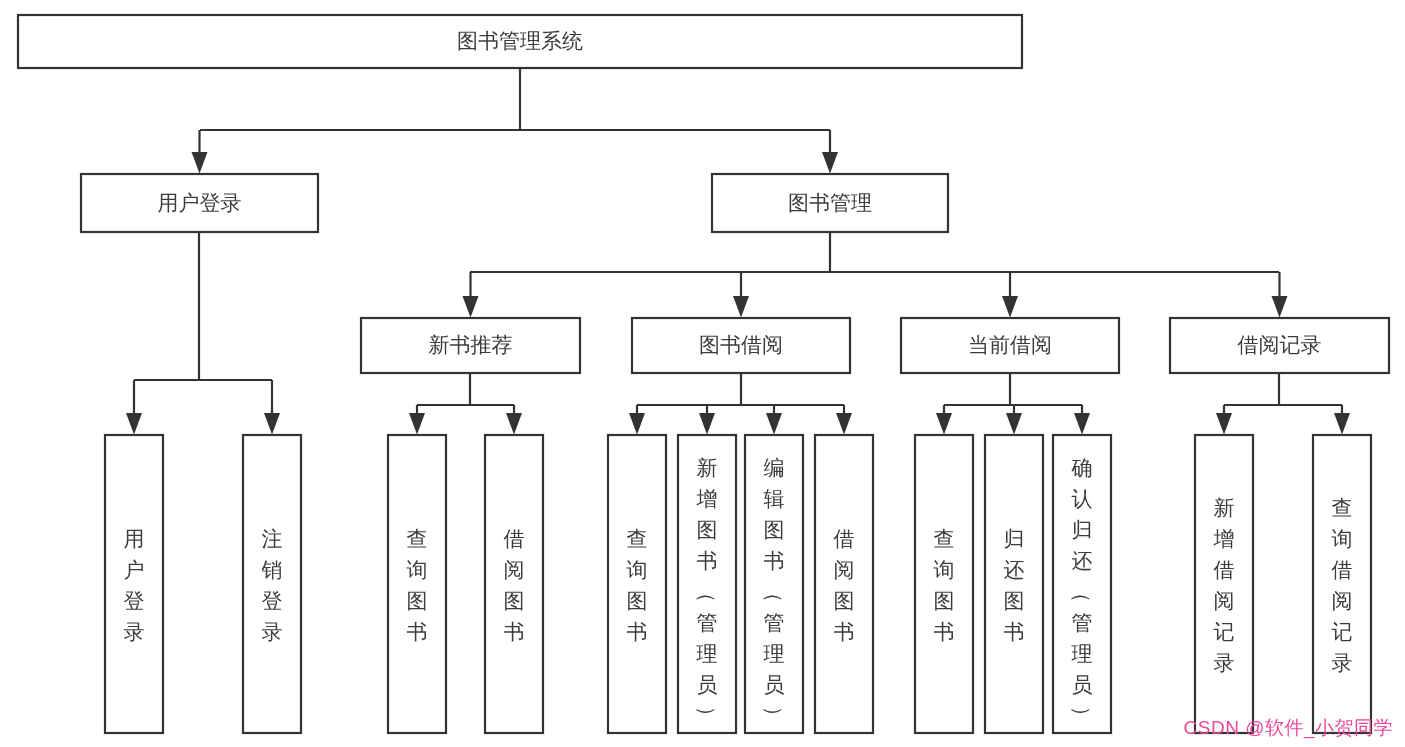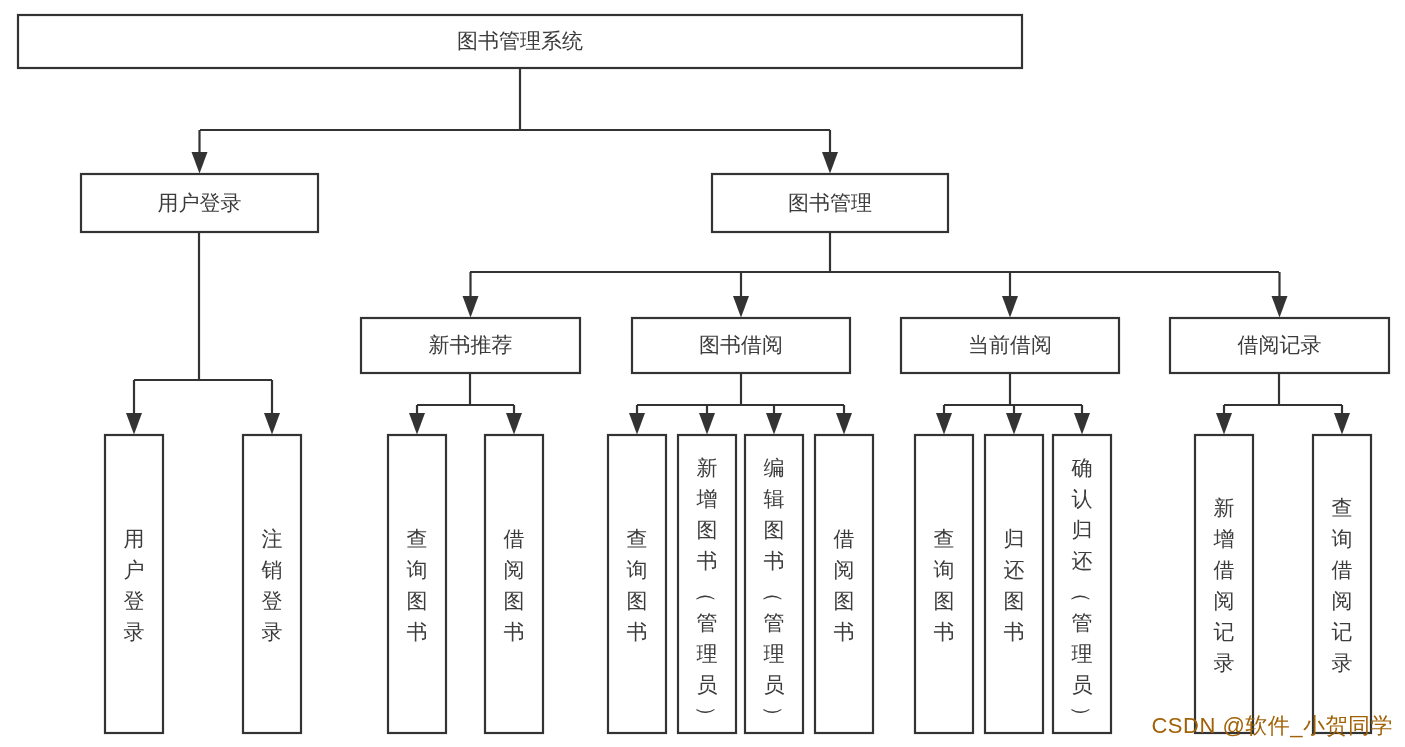--- a/index.html
+++ b/index.html
@@ -52,22 +52,22 @@
     font-family: "Liberation Sans", "DejaVu Sans", sans-serif;
     font-size: 21px;
     fill: #3c3c3c;
     text-anchor: middle;
   }
   .watermark {
     position: absolute;
     right: 12px;
     bottom: 6px;
     font-family: "Liberation Sans", "DejaVu Sans", sans-serif;
-    font-size: 22px;
-    color: #a16207;
+    font-size: 19px;
+    color: #ec4899;
     white-space: nowrap;
     letter-spacing: 0.5px;
     pointer-events: none;
   }
 </style>
 </head>
 <body>
 
 <div id="diagram-root">
   <svg class="diagram" viewBox="0 0 1405 747">

